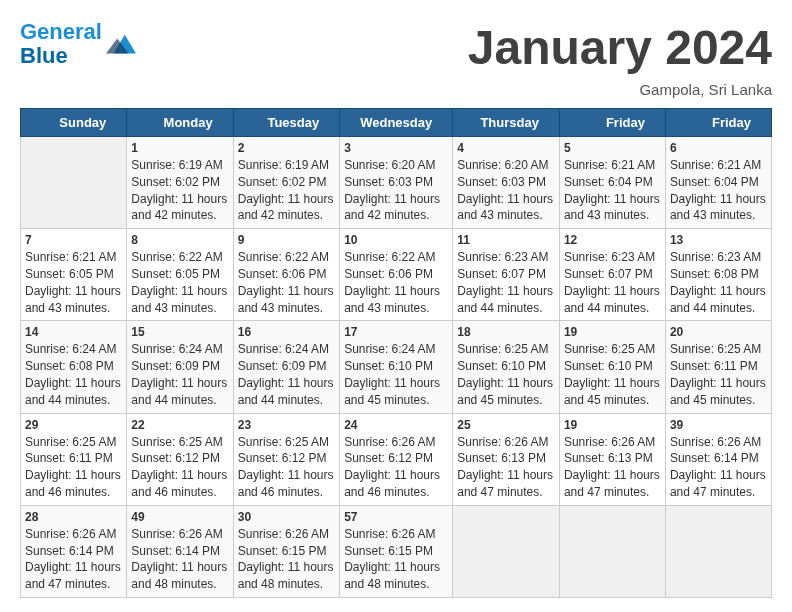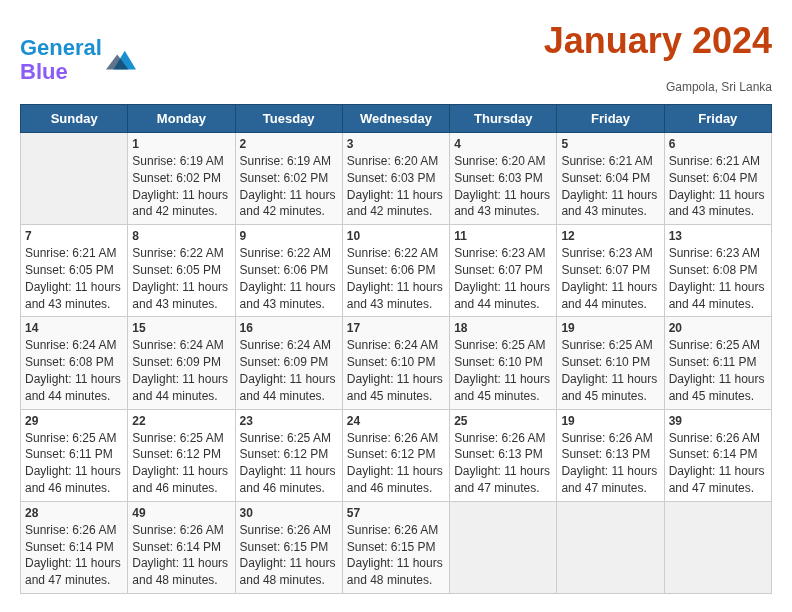--- a/index.html
+++ b/index.html
@@ -31,39 +31,39 @@
     }
     .logo-icon {
       width: 30px;
       height: 30px;
       margin-left: 4px;
     }
     .title-block {
       text-align: right;
     }
     .main-title {
-      font-size: 36px;
-      font-weight: bold;
-      color: #c2410c;
+      font-size: 48px;
+      font-weight: bold;
+      color: #404040;
     }
     .subtitle {
-      font-size: 12px;
+      font-size: 15px;
       color: #555;
-      margin-top: 18px;
+      margin-top: 6px;
     }
     table {
       width: 100%;
       border-collapse: collapse;
       font-size: 11px;
     }
     thead tr th {
       background-color: #2a6496;
       color: #fff;
-      padding: 6px 12px;
-      text-align: center;
+      padding: 6px 20px;
+      text-align: right;
       font-size: 13px;
       font-weight: bold;
       border: 1px solid #1a4a72;
     }
     tbody tr td {
       border: 1px solid #ccc;
       vertical-align: top;
       padding: 4px;
       min-height: 70px;
       width: 107px;
@@ -88,24 +88,24 @@
     .empty-cell {
       background-color: #f0f0f0 !important;
     }
   </style>
 </head>
 <body>
 
 <div class="header">
   <div class="logo">
     <div>
-      <div style="display:flex;align-items:center;margin-top:16px;">
+      <div style="display:flex;align-items:center;">
         <div class="logo-text">
           <span>General</span><br>
-          <span style="color:#8b5cf6;">Blue</span>
+          <span style="color:#0369a1;">Blue</span>
         </div>
         <svg class="logo-icon" viewBox="0 0 40 35" xmlns="http://www.w3.org/2000/svg">
           <polygon points="10,30 25,5 40,30" fill="#1a8fd1"></polygon>
           <polygon points="0,30 15,10 30,30" fill="#1a3a5c" opacity="0.7"></polygon>
         </svg>
       </div>
     </div>
   </div>
   <div class="title-block">
     <div class="main-title">January 2024</div>

